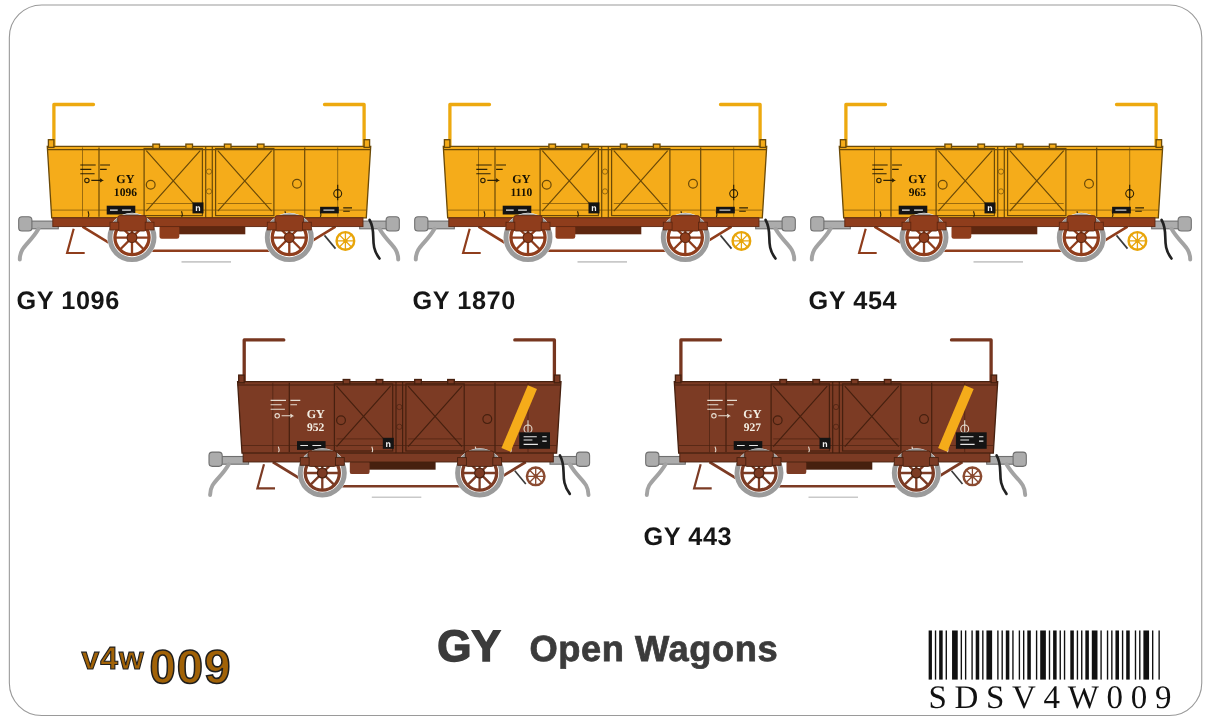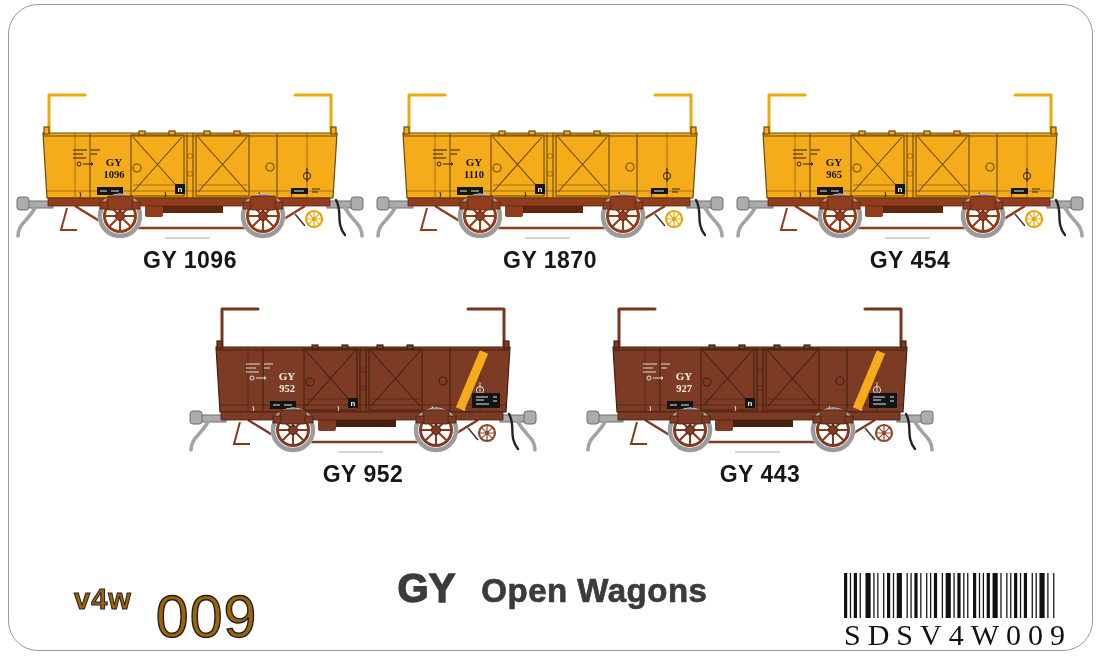--- a/index.html
+++ b/index.html
@@ -7,41 +7,41 @@
     width:1100px;height:658px;position:relative;overflow:hidden;
     background:#ffffff;font-family:"Liberation Sans",sans-serif;
   }
   .page-border{
     position:absolute;left:8px;top:4px;width:1083px;height:645px;
     border:1.6px solid #9a9a9a;border-radius:30px;pointer-events:none;
   }
   .wagon-slot{position:absolute;width:350px;}
   .wagon-svg{display:block;width:350px;height:165px;overflow:visible;}
   .caption{
-    margin-top:4px;text-align:center;font-weight:700;font-size:23px;
+    margin-top:17px;font-weight:700;font-size:23px;
     letter-spacing:.5px;color:#161616;
   }
   
   .rail{fill:none;stroke:var(--rail);stroke-width:3;stroke-linecap:round;stroke-linejoin:round;}
   .ln{stroke:var(--line);fill:none;stroke-width:1.1;}
   .ln-thin{stroke:var(--line);fill:none;stroke-width:.8;opacity:.75;}
   .bodyfill{fill:var(--body);stroke:var(--line);stroke-width:1.2;}
   .chassis{fill:var(--chassis);stroke:var(--chassis-dark);stroke-width:.8;}
   .truss{stroke:var(--chassis);stroke-width:2.4;fill:none;}
   .spoke{stroke:var(--chassis);stroke-width:2.1;fill:none;}
   .mark{stroke:var(--num);stroke-width:1;fill:none;opacity:.9;}
   .wtxt{font-family:"Liberation Serif",serif;font-weight:700;fill:var(--num);text-anchor:middle;}
   .blackpatch{fill:#141414;}
   .wdash{stroke:#e8e8e8;stroke-width:1;fill:none;}
   .hose{stroke:#a3a3a3;stroke-width:3.6;fill:none;stroke-linecap:round;}
   .couplerfill{fill:#acacac;stroke:#6f6f6f;stroke-width:1;}
   
   .product-code{position:absolute;left:74px;top:583px;display:flex;align-items:flex-start;color:#a16207;}
   .product-code .prefix{font-size:29px;font-weight:700;-webkit-text-stroke:1px #1e1e1e;letter-spacing:1px;}
-  .product-code .num{font-size:59px;font-weight:400;-webkit-text-stroke:1.4px #1e1e1e;margin-left:24px;letter-spacing:1px;}
+  .product-code .num{font-size:43px;font-weight:700;-webkit-text-stroke:1.4px #1e1e1e;margin-left:4px;letter-spacing:1px;}
   .page-title{position:absolute;left:380px;top:566px;width:345px;text-align:center;color:#3b3b3b;white-space:nowrap;}
   .page-title .t-gy{font-size:40px;font-weight:700;-webkit-text-stroke:1.4px #3b3b3b;letter-spacing:0;}
   .page-title .t-rest{font-size:33px;font-weight:700;-webkit-text-stroke:.7px #3b3b3b;margin-left:26px;letter-spacing:.5px;}
   .barcode{position:absolute;left:844px;top:573px;width:215px;}
   .barcode svg{display:block;width:215px;height:45px;fill:#111;}
   .barcode-text{
     font-family:"Liberation Serif",serif;font-size:30px;color:#111;
     letter-spacing:7px;text-align:center;margin-top:0;white-space:nowrap;
   }
 </style>
@@ -555,21 +555,20 @@
 
     <g transform="translate(299,141)">
       <line x1="-9" y1="7" x2="-19" y2="-5" stroke="#3a3a3a" stroke-width="1.5"></line>
       <circle r="8" fill="none" stroke="var(--brake)" stroke-width="2.2"></circle>
       <path d="M-8,0 H8 M0,-8 V8 M-5.7,-5.7 L5.7,5.7 M-5.7,5.7 L5.7,-5.7" stroke="var(--brake)" stroke-width="1.2" fill="none"></path>
       <circle r="2" fill="var(--brake)"></circle>
     </g>
     <path d="M321,122 C328,134 320,144 330,157" stroke="#222" stroke-width="2.4" fill="none" stroke-linecap="round"></path>
     <line x1="150" y1="160" x2="195" y2="160" stroke="#c9c9c9" stroke-width="1.5"></line>
   </svg>
-  <div class="caption">GY 952</div>
 </div>
 <div class="wagon-slot" style="left:585px;top:292px">
     <svg class="wagon-svg" viewBox="0 0 350 165" xmlns="http://www.w3.org/2000/svg" style="--body: #7C3B24; --line: #46200F; --chassis: #7C3B24; --chassis-dark: #46200F; --rail: #77361F; --num: #F3EFE4; --brake: #8A4A30; --stripe: #F5AC1A;">
 
     <g>
       <rect class="couplerfill" x="12" y="123" width="26" height="7"></rect>
       <rect class="couplerfill" x="2" y="119" width="12" height="13" rx="3"></rect>
       <path class="hose" d="M20,130 C12,144 3,146 3,158"></path>
     </g>
     <g>

